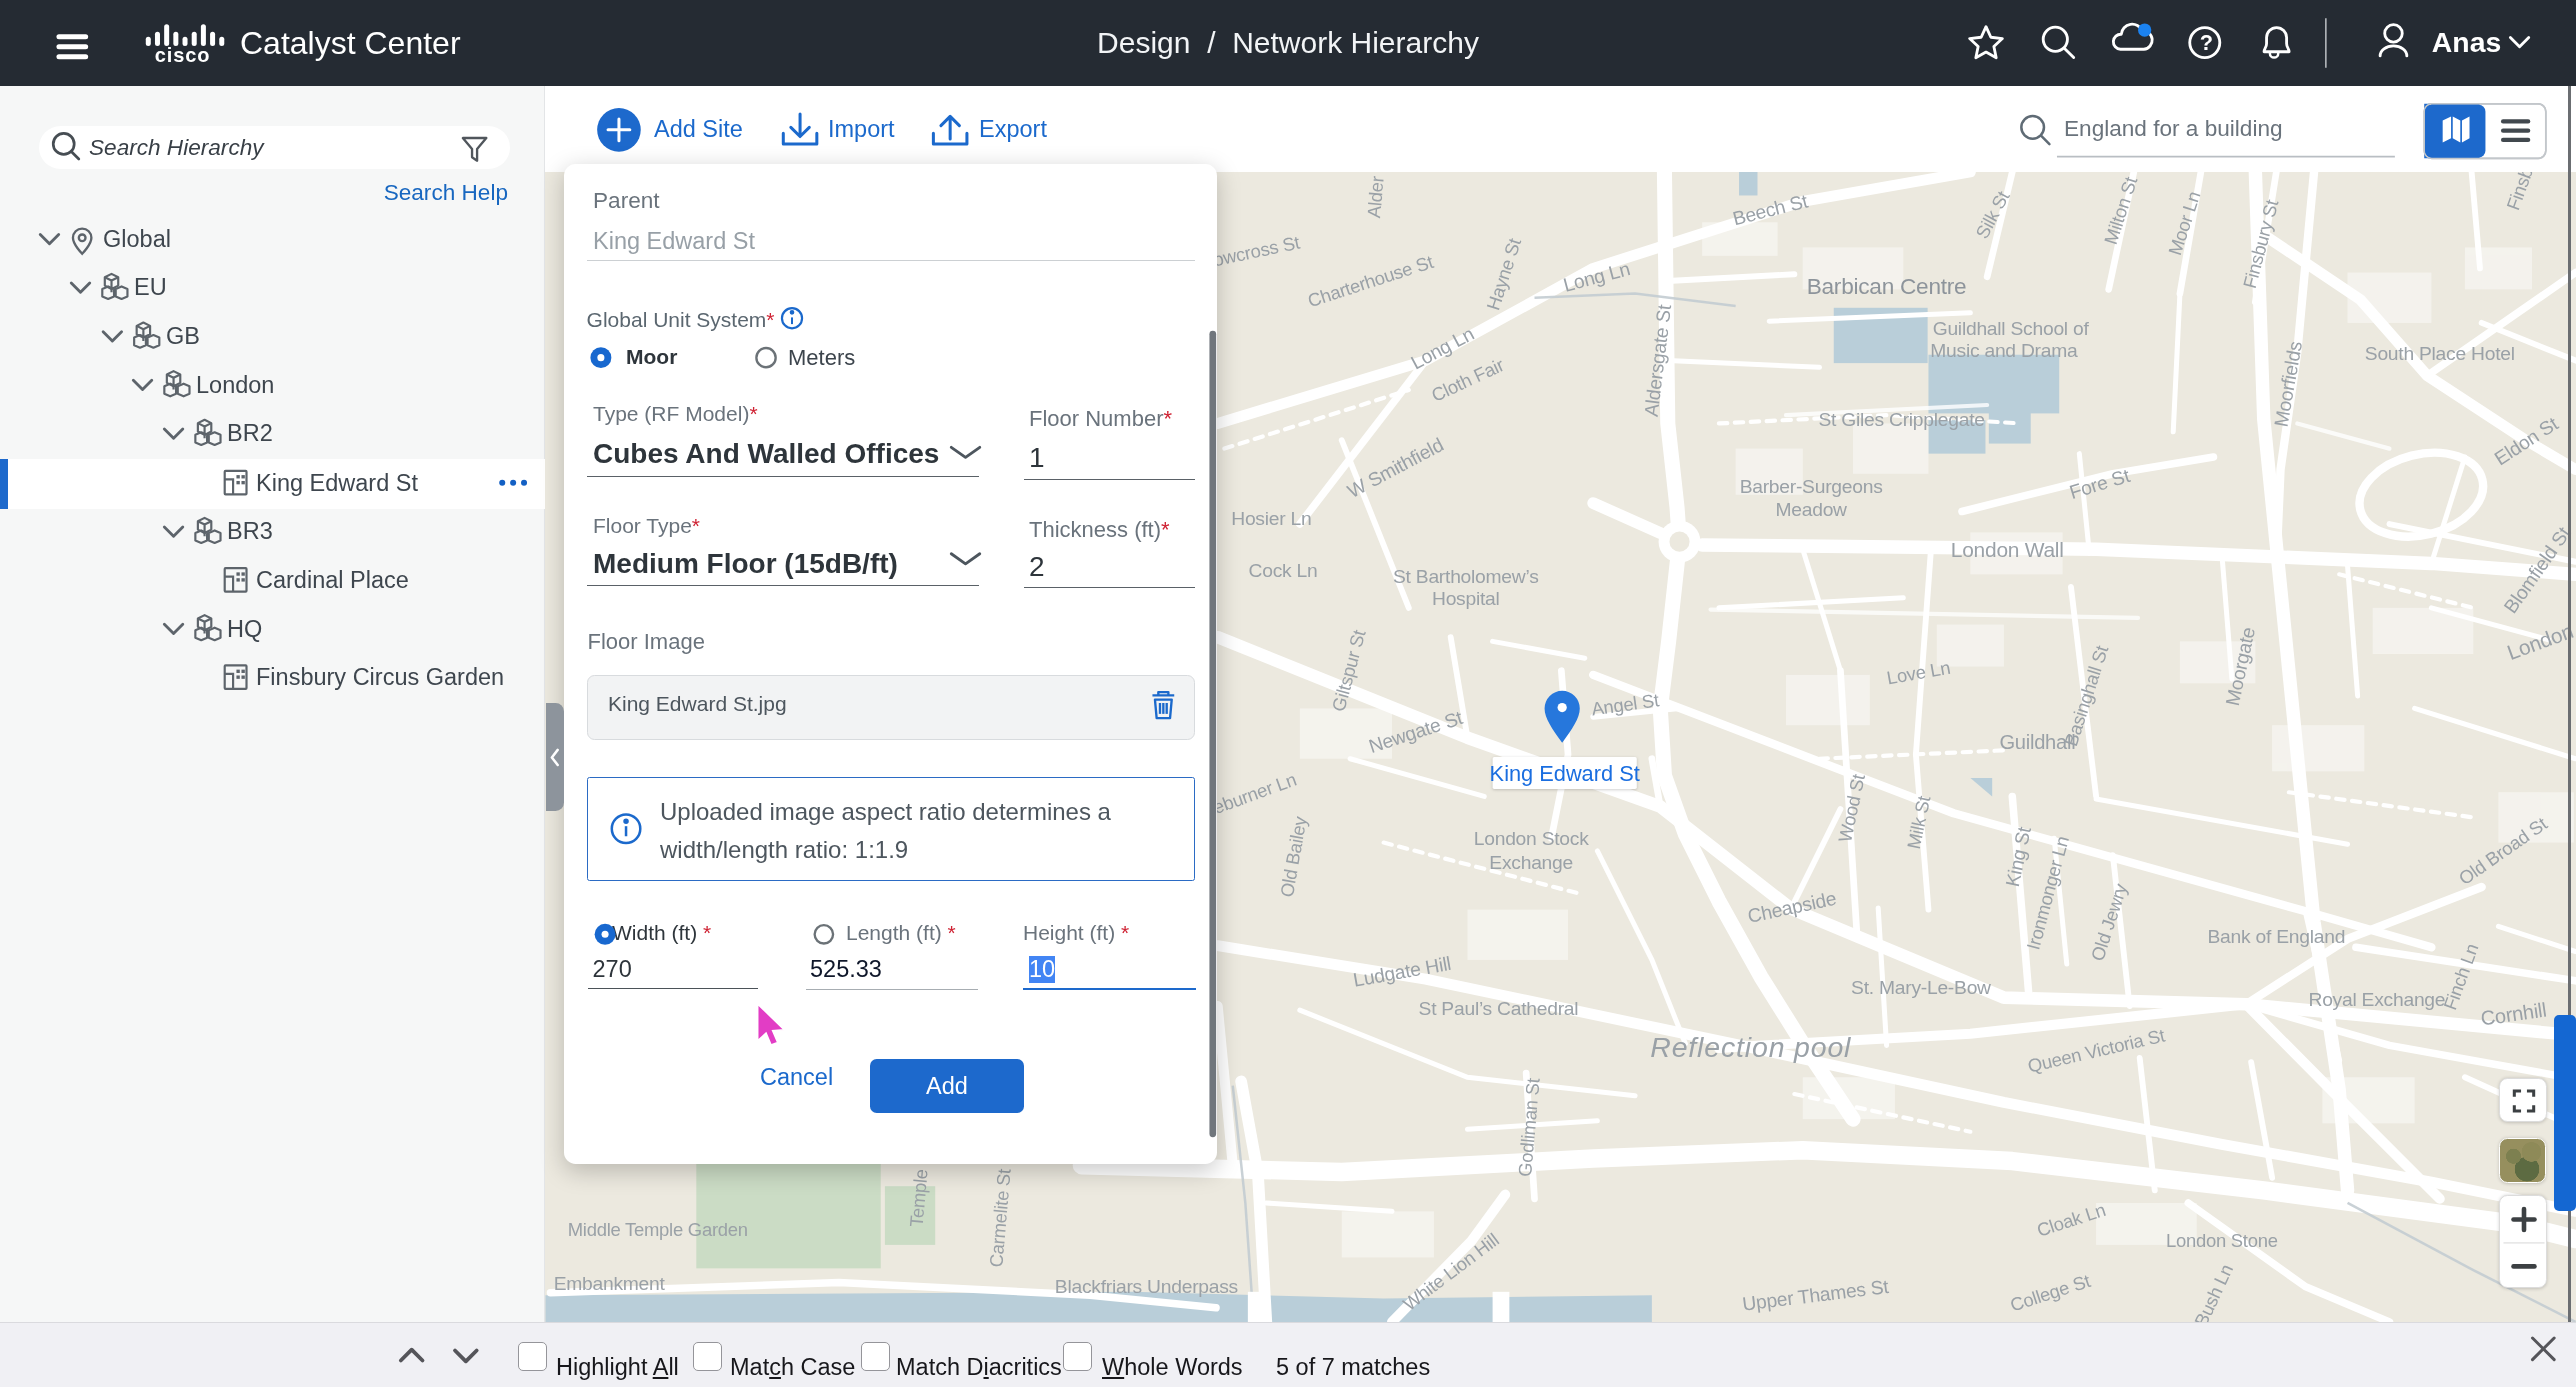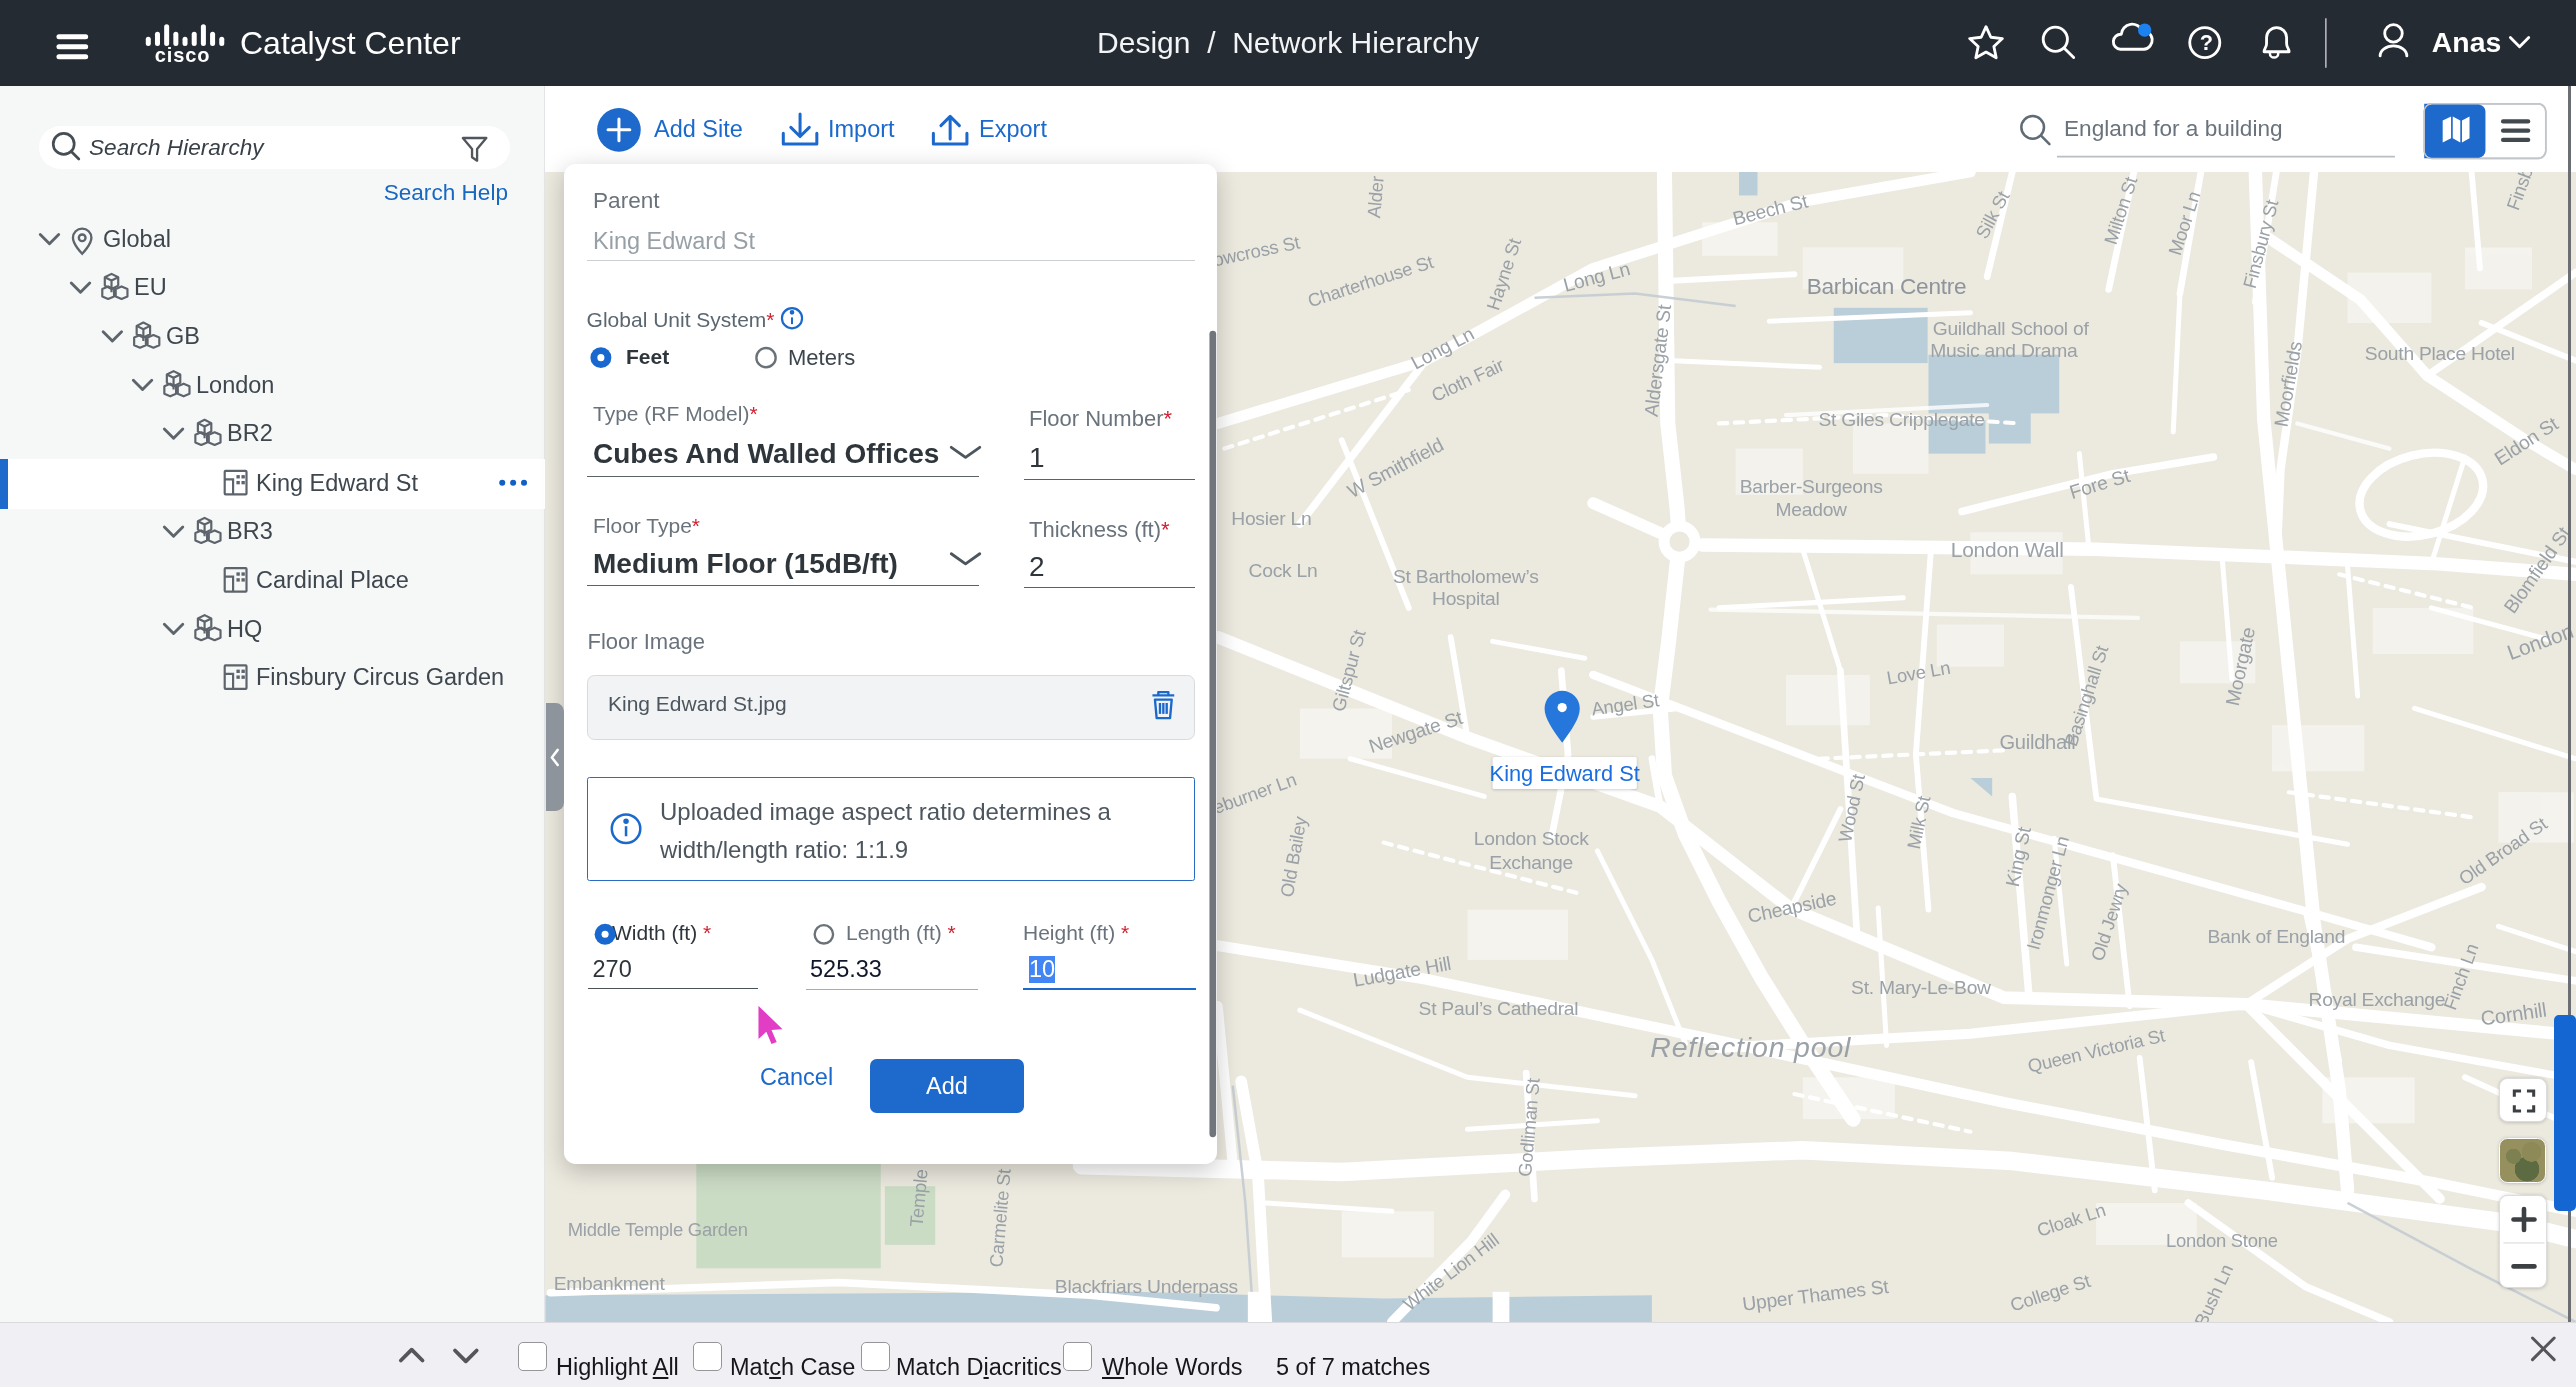--- a/index.html
+++ b/index.html
@@ -494,21 +494,21 @@
     </g>
   </svg>
 </div>
 </div>
 <div id="modal">
   <span class="lab" style="left:29px;top:23.5px">Parent</span>
   <span class="val" style="left:29px;top:64px;color:#98a0a7;font-size:23.5px">King Edward St</span>
   <div class="uline" style="left:22.6px;top:96px;width:608px;border-color:#ccd0d3;border-width:0.8px"></div>
 
   <span class="lab" style="left:22.6px;top:144px;font-size:21px;color:#5b6770">Global Unit System<span class="star">*</span></span>
-  <span class="lab" style="left:62px;top:181px;font-size:21px;font-weight:bold;color:#2e353b">Feet</span>
+  <span class="lab" style="left:62px;top:181px;font-size:21px;font-weight:bold;color:#2e353b">Moor</span>
   <span class="lab" style="left:224px;top:181px;font-size:22px;color:#3c444c">Meters</span>
 
   <span class="lab" style="left:29px;top:238px;font-size:21px">Type (RF Model)<span class="star">*</span></span>
   <span class="val" style="left:29px;top:274px;font-weight:bold">Cubes And Walled Offices</span>
   <div class="uline" style="left:22.6px;top:312px;width:392px;border-color:#5a6167"></div>
   <span class="lab" style="left:465px;top:242px;font-size:22px">Floor Number<span class="star">*</span></span>
   <span class="val" style="left:465px;top:278px">1</span>
   <div class="uline" style="left:460px;top:315px;width:171px;border-color:#5a6167"></div>
 
   <span class="lab" style="left:29px;top:350px;font-size:21px">Floor Type<span class="star">*</span></span>

